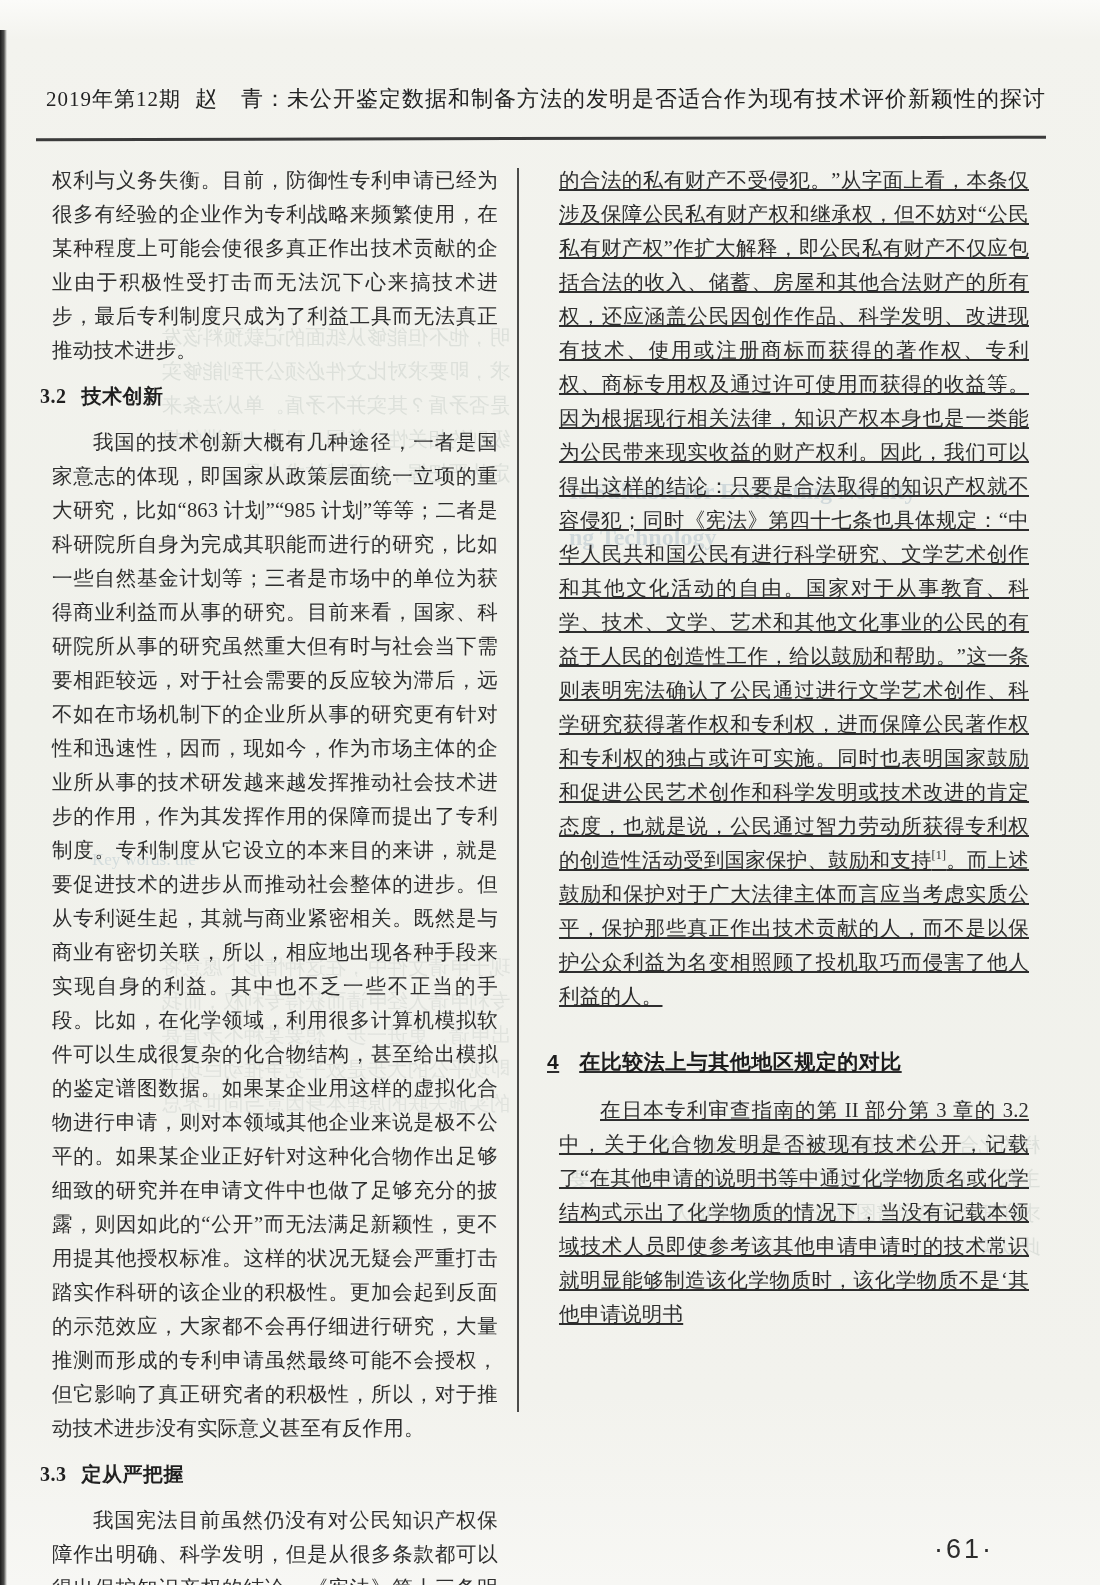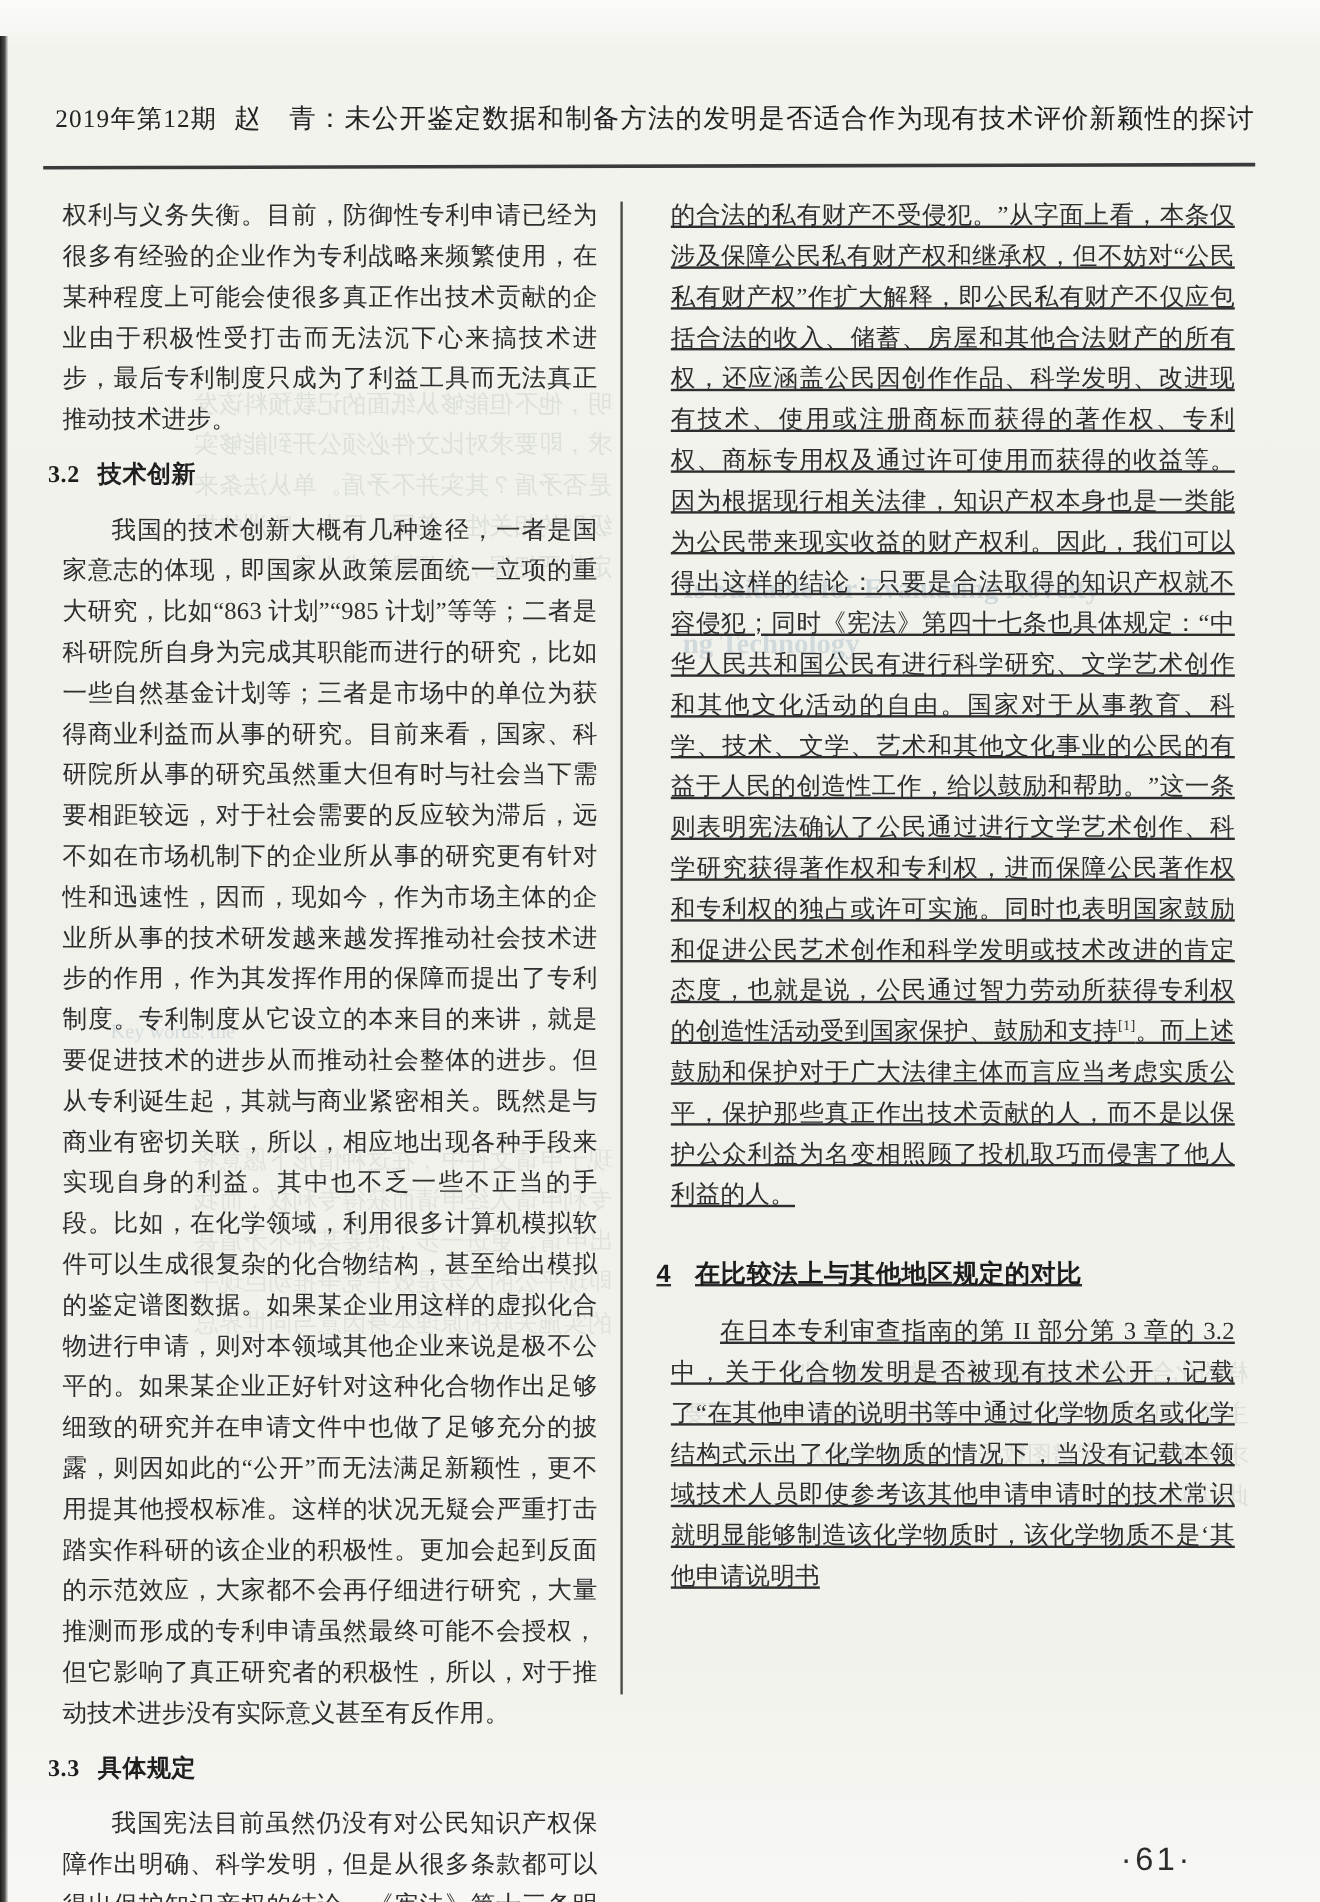--- a/index.html
+++ b/index.html
@@ -74,21 +74,21 @@
 
   <div class="col-divider"></div>
 
   <div class="col col-left">
     <p class="body-text">权利与义务失衡。目前，防御性专利申请已经为很多有经验的企业作为专利战略来频繁使用，在某种程度上可能会使很多真正作出技术贡献的企业由于积极性受打击而无法沉下心来搞技术进步，最后专利制度只成为了利益工具而无法真正推动技术进步。</p>
     <h3 class="subhead">
       <span class="num">3.2</span><span class="ht">技术创新</span>
     </h3>
     <p class="body-text indent">我国的技术创新大概有几种途径，一者是国家意志的体现，即国家从政策层面统一立项的重大研究，比如“863 计划”“985 计划”等等；二者是科研院所自身为完成其职能而进行的研究，比如一些自然基金计划等；三者是市场中的单位为获得商业利益而从事的研究。目前来看，国家、科研院所从事的研究虽然重大但有时与社会当下需要相距较远，对于社会需要的反应较为滞后，远不如在市场机制下的企业所从事的研究更有针对性和迅速性，因而，现如今，作为市场主体的企业所从事的技术研发越来越发挥推动社会技术进步的作用，作为其发挥作用的保障而提出了专利制度。专利制度从它设立的本来目的来讲，就是要促进技术的进步从而推动社会整体的进步。但从专利诞生起，其就与商业紧密相关。既然是与商业有密切关联，所以，相应地出现各种手段来实现自身的利益。其中也不乏一些不正当的手段。比如，在化学领域，利用很多计算机模拟软件可以生成很复杂的化合物结构，甚至给出模拟的鉴定谱图数据。如果某企业用这样的虚拟化合物进行申请，则对本领域其他企业来说是极不公平的。如果某企业正好针对这种化合物作出足够细致的研究并在申请文件中也做了足够充分的披露，则因如此的“公开”而无法满足新颖性，更不用提其他授权标准。这样的状况无疑会严重打击踏实作科研的该企业的积极性。更加会起到反面的示范效应，大家都不会再仔细进行研究，大量推测而形成的专利申请虽然最终可能不会授权，但它影响了真正研究者的积极性，所以，对于推动技术进步没有实际意义甚至有反作用。</p>
     <h3 class="subhead">
-      <span class="num">3.3</span><span class="ht">具体规定</span>
+      <span class="num">3.3</span><span class="ht">定从严把握</span>
     </h3>
     <p class="body-text indent">我国宪法目前虽然仍没有对公民知识产权保障作出明确、科学发明，但是从很多条款都可以得出保护知识产权的结论。《宪法》第十三条明确规定：“公民</p>
   </div>
 
   <div class="col col-right">
     <p class="body-text"><span>的合法的私有财产不受侵犯。”从字面上看，本条仅涉及保障公民私有财产权和继承权，但不妨对“公民私有财产权”作扩大解释，即公民私有财产不仅应包括合法的收入、储蓄、房屋和其他合法财产的所有权，还应涵盖公民因创作作品、科学发明、改进现有技术、使用或注册商标而获得的著作权、专利权、商标专用权及通过许可使用而获得的收益等。因为根据现行相关法律，知识产权本身也是一类能为公民带来现实收益的财产权利。因此，我们可以得出这样的结论：只要是合法取得的知识产权就不容侵犯；同时《宪法》第四十七条也具体规定：“中华人民共和国公民有进行科学研究、文学艺术创作和其他文化活动的自由。国家对于从事教育、科学、技术、文学、艺术和其他文化事业的公民的有益于人民的创造性工作，给以鼓励和帮助。”这一条则表明宪法确认了公民通过进行文学艺术创作、科学研究获得著作权和专利权，进而保障公民著作权和专利权的独占或许可实施。同时也表明国家鼓励和促进公民艺术创作和科学发明或技术改进的肯定态度，也就是说，公民通过智力劳动所获得专利权的创造性活动受到国家保护、鼓励和支持</span><sup class="ref">[1]</sup><span>。而上述鼓励和保护对于广大法律主体而言应当考虑实质公平，保护那些真正作出技术贡献的人，而不是以保护公众利益为名变相照顾了投机取巧而侵害了他人利益的人。</span></p>
     <h2 class="mainhead">
       <span class="num">4</span><span class="ht">在比较法上与其他地区规定的对比</span>
     </h2>
     <p class="body-text indent">在日本专利审查指南的第 II 部分第 3 章的 3.2 中，关于化合物发明是否被现有技术公开，记载了“在其他申请的说明书等中通过化学物质名或化学结构式示出了化学物质的情况下，当没有记载本领域技术人员即使参考该其他申请申请时的技术常识就明显能够制造该化学物质时，该化学物质不是‘其他申请说明书</p>

